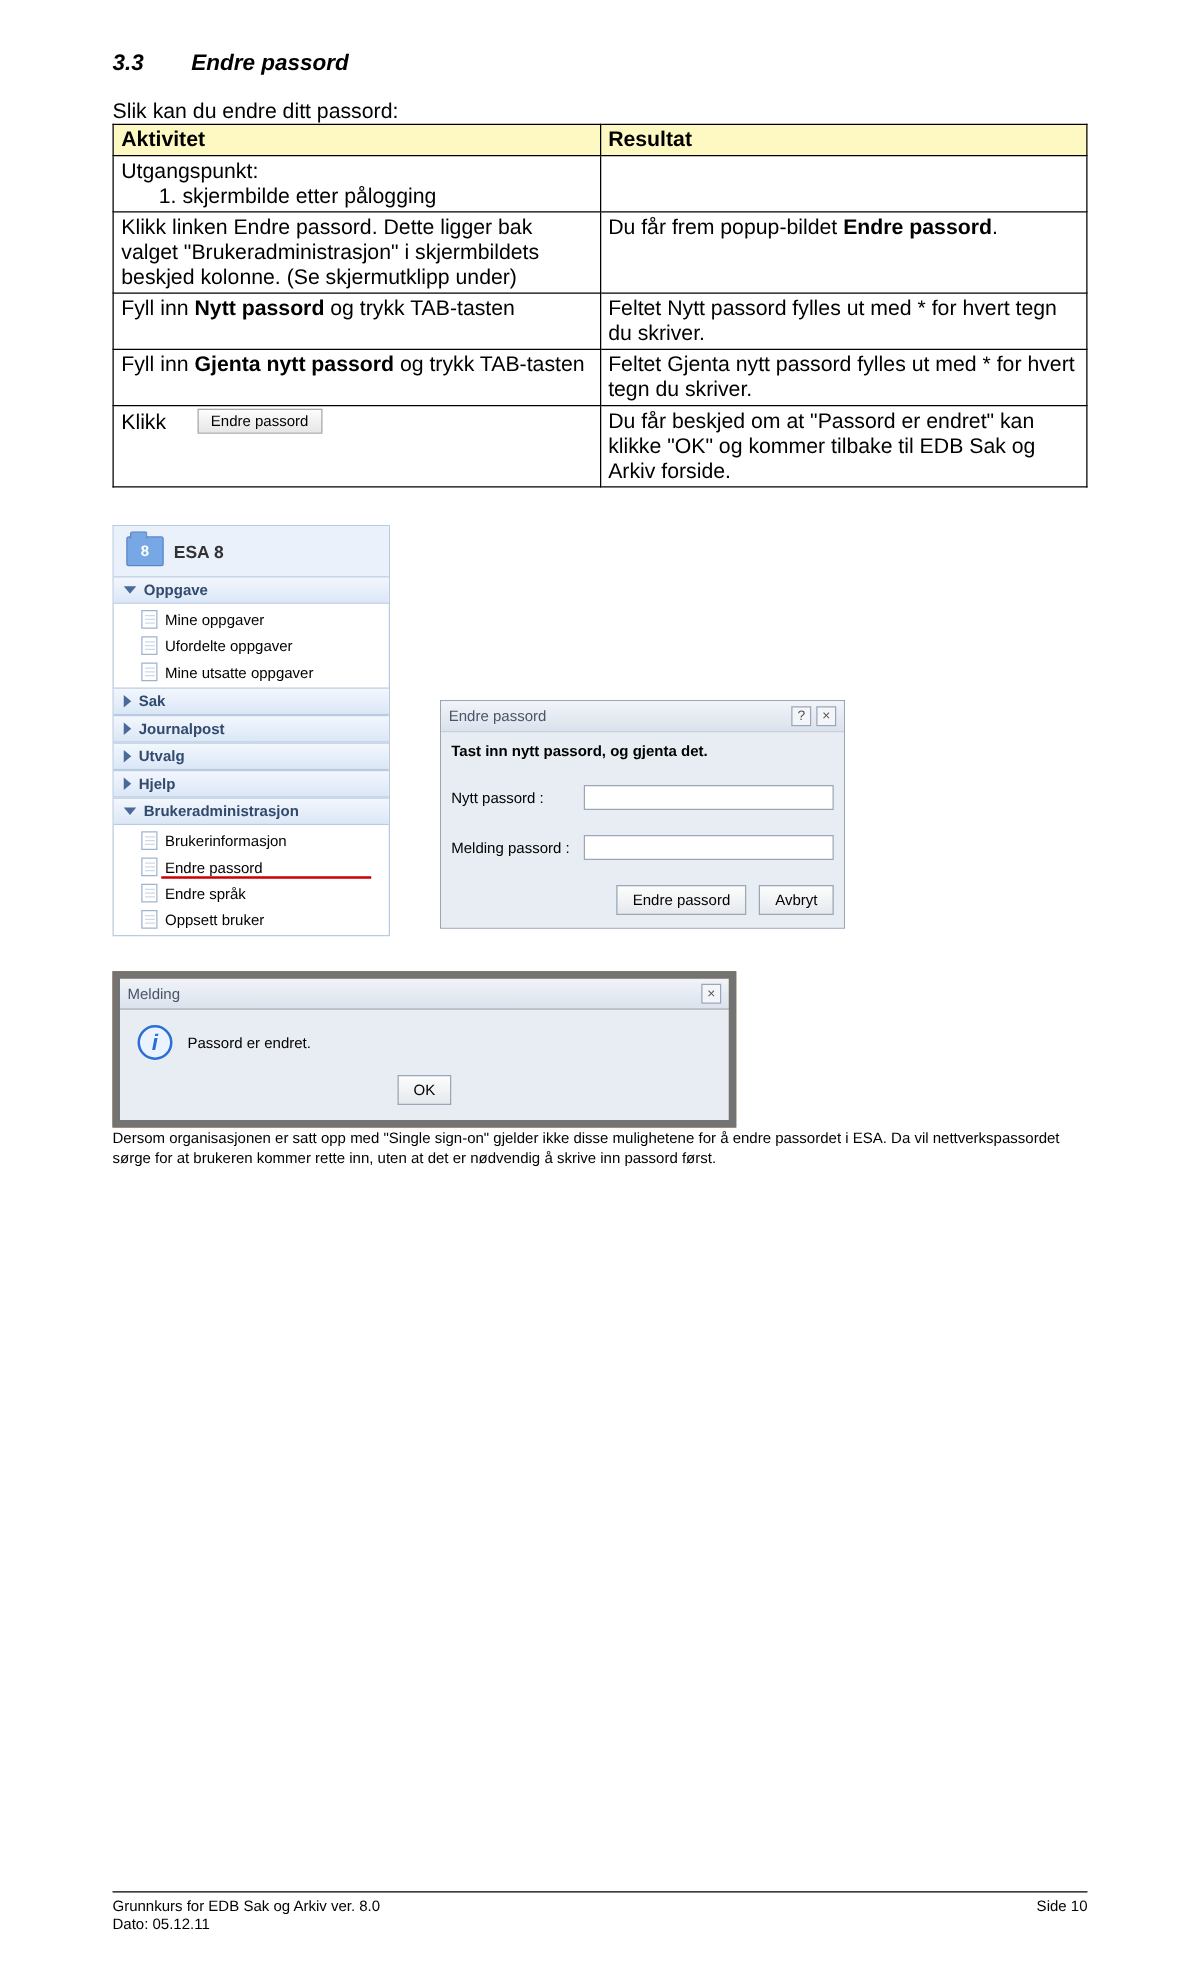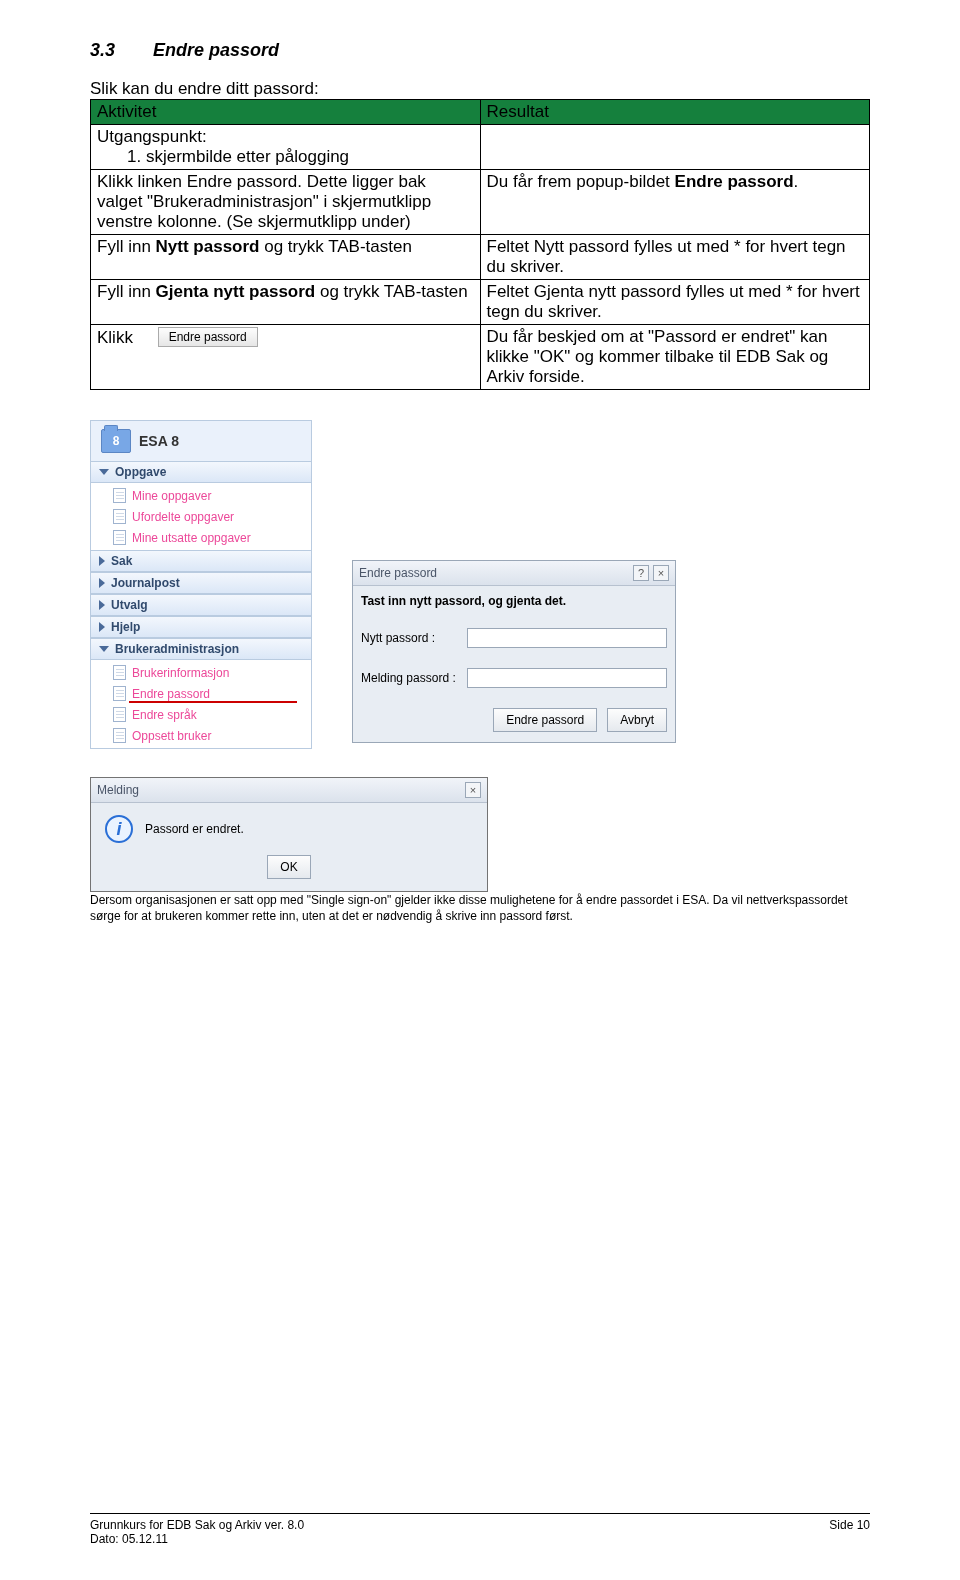--- a/index.html
+++ b/index.html
@@ -22,22 +22,22 @@
     width: 100%;
   }
   table.activity td, table.activity th {
     border: 1px solid #000;
     padding: 2px 6px;
     vertical-align: top;
     font-size: 17px;
     text-align: left;
   }
   table.activity th {
-    background: #15803d;
-    font-weight: normal;
+    background: #fef9c3;
+    font-weight: bold;
   }
   .ol-row { padding-left: 6px; }
   .ol-row .li { padding-left: 30px; }
   .inline-btn {
     display: inline-block;
     border: 1px solid #aaa;
     background: linear-gradient(#fdfdfd,#e6e6e6);
     font-size: 12px;
     padding: 2px 10px;
     margin-left: 20px;
@@ -90,21 +90,21 @@
     font-weight: bold;
     cursor: pointer;
   }
   .caret { display:inline-block; width:0;height:0; }
   .caret.open { border-left:5px solid transparent; border-right:5px solid transparent; border-top:6px solid #4a6a99; }
   .caret.closed { border-top:5px solid transparent; border-bottom:5px solid transparent; border-left:6px solid #4a6a99; }
   .sec-body { padding: 2px 0; }
   .item {
     display: flex; align-items: center; gap: 6px;
     padding: 3px 8px 3px 22px;
-    color: #ec4899;
+    color: #000000;
     cursor: pointer;
     position: relative;
   }
   .doc-icon {
     width:13px; height:15px; background:#fff; border:1px solid #9fb3cf; position:relative;
   }
   .doc-icon::after{content:"";position:absolute;top:3px;left:2px;width:8px;height:1px;background:#cfd9e7;box-shadow:0 3px 0 #cfd9e7,0 6px 0 #cfd9e7;}
   .underline-red { position:absolute; left:38px; right:14px; bottom:1px; height:2px; background:#cc0000; }
 
   
@@ -127,22 +127,22 @@
   .dlg-body { background:#e8edf3; padding: 8px 8px 10px; }
   .dlg .bold { font-weight: bold; margin-bottom:6px; }
   .frow { display:flex; align-items:center; gap:6px; margin: 20px 0;}
   .frow label { width: 100px; }
   .frow input { flex:1; border:1px solid #9aa7b7; background:#fff; height:20px; padding:0 4px; font-size:12px;}
   .dlg-btns { display:flex; justify-content:flex-end; gap:10px; margin-top:10px;}
   .btn { border:1px solid #9aa7b7; background:linear-gradient(#fdfdfd,#e5e9ee); padding:4px 12px; cursor:pointer; font-size:12px;}
 
   .melding {
     margin-top: 28px;
-    width: 398px;
-    border: 1px solid #737373;
+    width: 499px;
+    border: 6px solid #737373;
     font-size: 12px;
     background:#a16207;
   }
 
   .info-icon {
     width:28px;height:28px;border:2px solid #2a6fd6;border-radius:50%;
     display:flex;align-items:center;justify-content:center;
     color:#2a6fd6;font-weight:bold;font-size:18px;font-style:italic;
     background:#eaf3ff;
   }
@@ -177,21 +177,21 @@
     <th>Resultat</th>
   </tr>
   <tr>
     <td class="ol-row">
       <div>Utgangspunkt:</div>
       <div class="li">1.  skjermbilde etter pålogging</div>
     </td>
     <td></td>
   </tr>
   <tr>
-    <td>Klikk linken Endre passord. Dette ligger bak valget "Brukeradministrasjon" i skjermutklipp venstre kolonne. (Se skjermutklipp under)</td>
+    <td>Klikk linken Endre passord. Dette ligger bak valget "Brukeradministrasjon" i skjermbildets beskjed kolonne. (Se skjermutklipp under)</td>
     <td>
       <span>Du får frem popup-bildet </span><b>Endre passord</b><span>.</span>
     </td>
   </tr>
   <tr>
     <td>
       <span>Fyll inn </span><b>Nytt passord</b><span> og trykk TAB-tasten</span>
     </td>
     <td>Feltet Nytt passord fylles ut med * for hvert tegn du skriver.</td>
   </tr>

